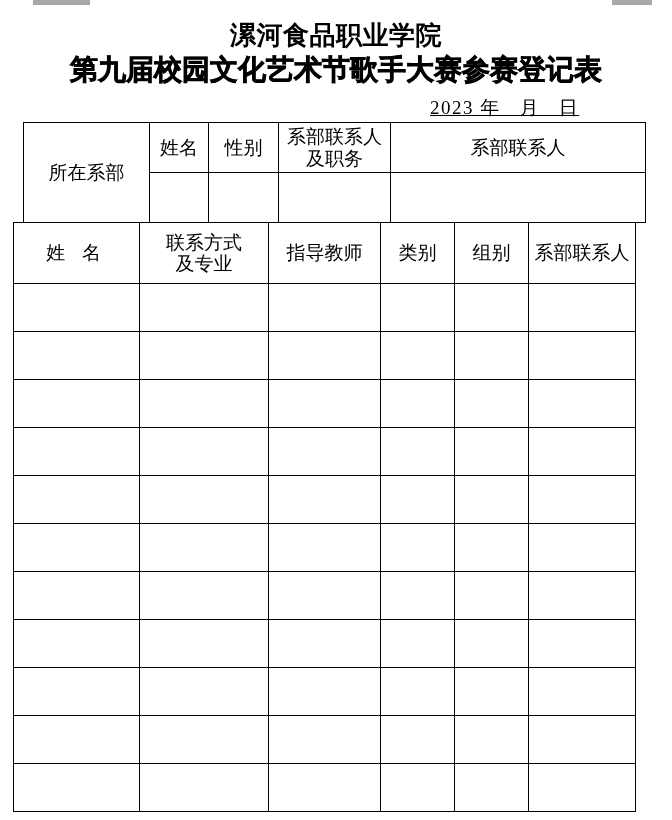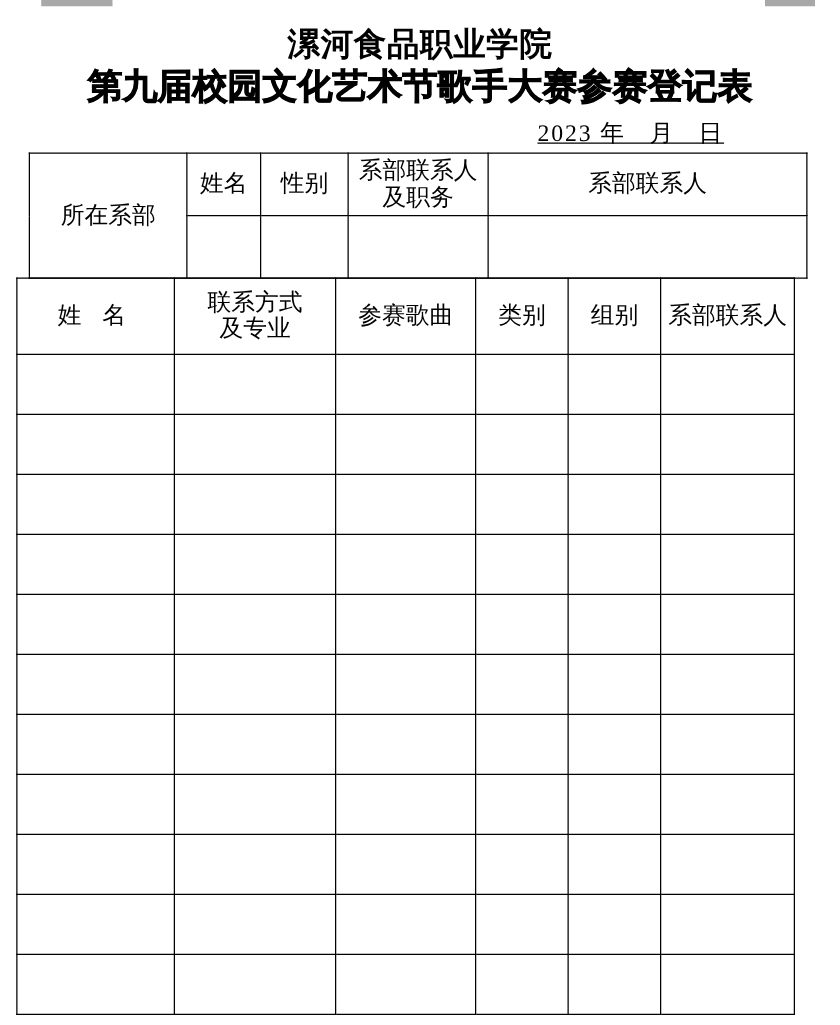--- a/index.html
+++ b/index.html
@@ -163,21 +163,21 @@
     <col style="width:112px">
     <col style="width:74px">
     <col style="width:74px">
     <col style="width:107px">
   </colgroup>
   <tbody>
     <tr>
       <td class="hdr spaced">姓  名</td>
       <td class="hdr two-line">联系方式
 及专业</td>
-      <td class="hdr">参赛歌曲</td>
+      <td class="hdr">指导教师</td>
       <td class="hdr">类别</td>
       <td class="hdr">组别</td>
       <td class="hdr">系部联系人</td>
     </tr>
   <tr>
         <td class="cell"></td>
         <td class="cell"></td>
         <td class="cell"></td>
         <td class="cell"></td>
         <td class="cell"></td>

